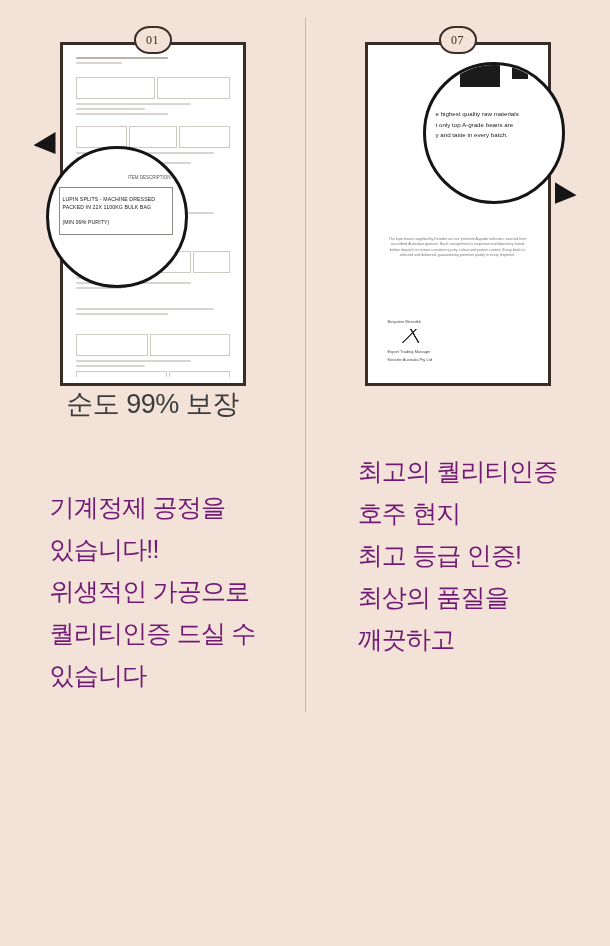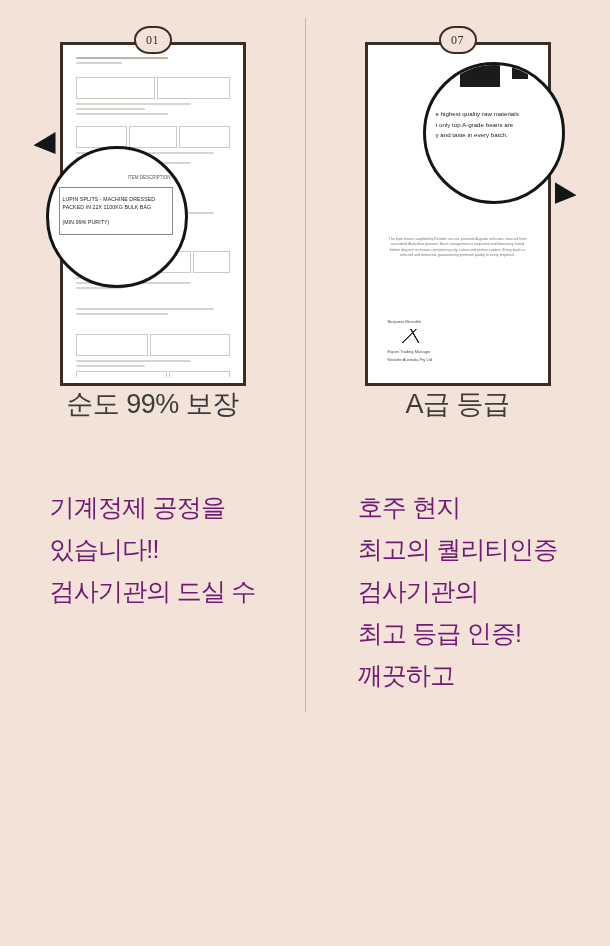--- a/index.html
+++ b/index.html
@@ -310,21 +310,23 @@
             <div>(MIN.99% PURITY)</div>
           </div>
         </div>
       </div>
 
       <div class="headline">순도 99% 보장</div>
 
       <div class="body-text">
         <span class="l">기계정제 공정을</span>
         <span class="l">있습니다!!</span>
-        <span class="l">검사기관의 드실 수</span>
+        <span class="l">위생적인 가공으로</span>
+        <span class="l">퀄리티인증 드실 수</span>
+        <span class="l">있습니다</span>
       </div>
     </div>
 
     <div class="col">
       <div class="doc-wrap">
         <div class="doc-frame">
           <div class="doc-inner">
             <div class="doc-lines">
               <div style="height:36px"></div>
               <div class="stamp-head" style="top:100px">Quality Statement</div>
@@ -343,25 +345,24 @@
           <div class="blackbar" style="left:34px;top:-4px;width:40px;height:26px;"></div>
           <div class="blackbar" style="left:86px;top:-4px;width:16px;height:18px;"></div>
           <div class="mag-text-r">
             <div>e highest quality raw materials</div>
             <div>t only top A-grade beans are</div>
             <div>y and taste in every batch.</div>
           </div>
         </div>
       </div>
 
-      <div class="headline">A급 등급</div>
 
       <div class="body-text">
+        <span class="l">최고의 퀄리티인증</span>
         <span class="l">호주 현지</span>
-        <span class="l">최고의 퀄리티인증</span>
-        <span class="l">검사기관의</span>
         <span class="l">최고 등급 인증!</span>
+        <span class="l">최상의 품질을</span>
         <span class="l">깨끗하고</span>
       </div>
     </div>
 
   </div>
 </div>
 
 </body></html>

